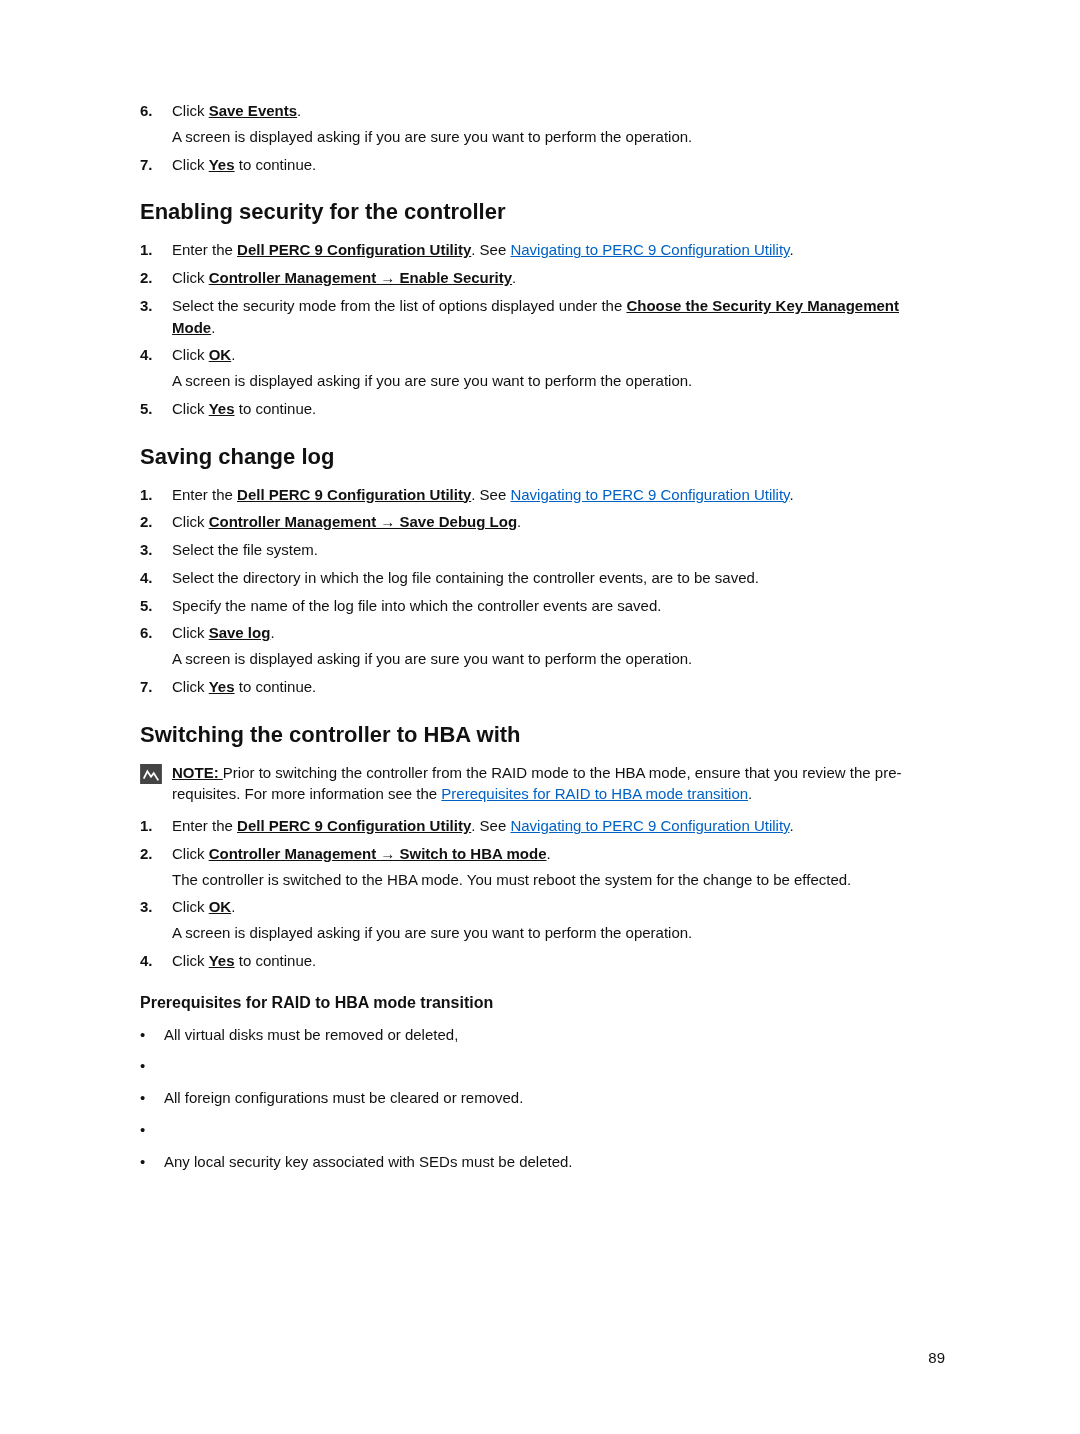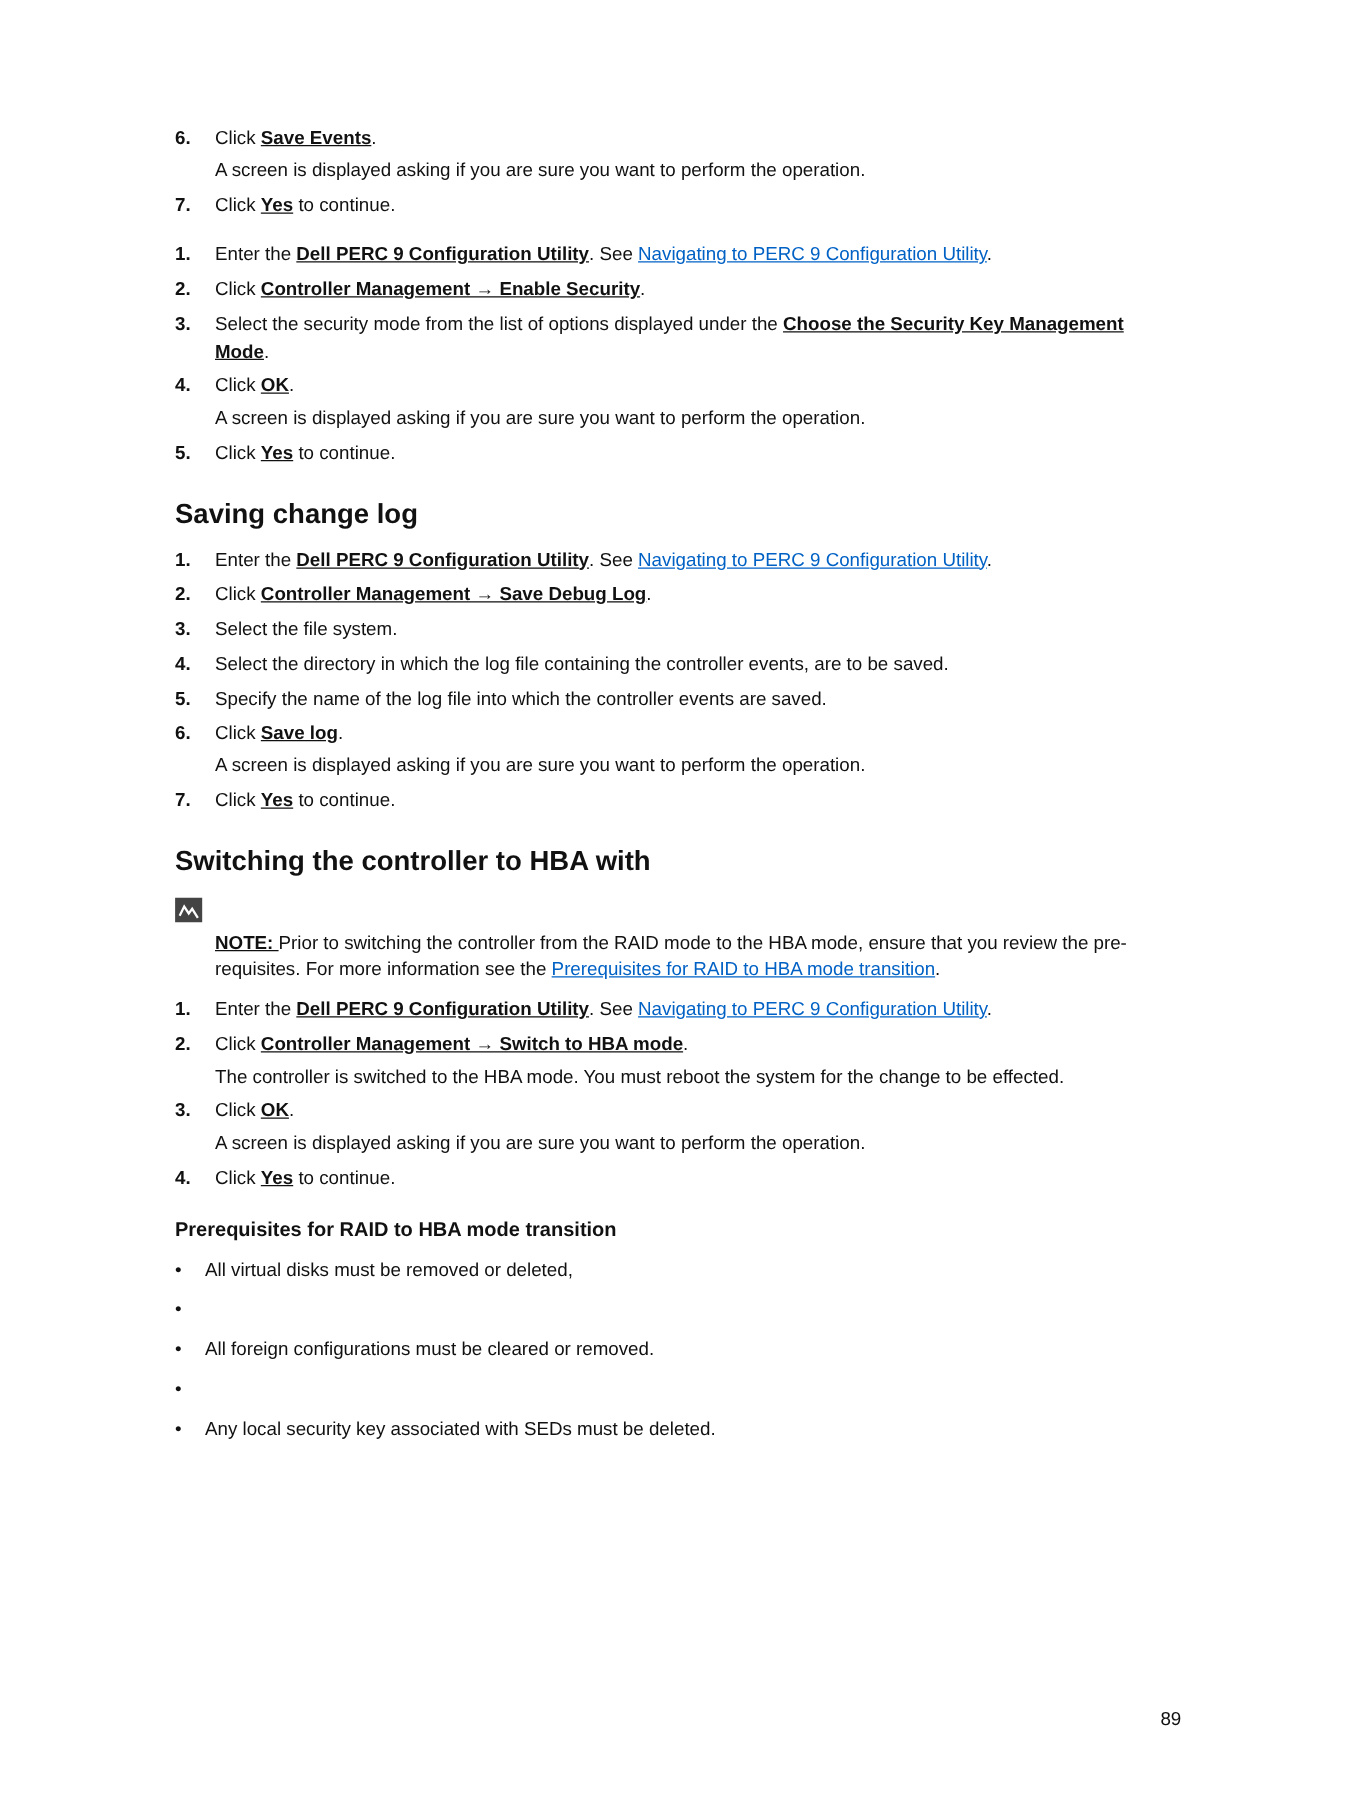--- a/index.html
+++ b/index.html
@@ -66,21 +66,20 @@
     line-height: 1.45;
   }
   .note-row .icon {
     width: 22px;
     height: 20px;
     flex-shrink: 0;
     margin-top: 2px;
   }
   .note-body {
     flex: 1;
-    margin-top: 28px;
   }
   p.bodytext {
     font-size: 15px;
     line-height: 1.45;
     margin: 10px 0 14px 0;
   }
   .ul {
     list-style: none;
     padding: 0;
     margin: 0;
@@ -92,41 +91,42 @@
     margin-bottom: 10px;
     font-size: 15px;
     line-height: 1.45;
   }
   .ul .bullet {
     min-width: 10px;
     flex-shrink: 0;
   }
   .page-number {
     position: absolute;
-    bottom: 50px;
+    bottom: 68px;
     right: 135px;
     font-size: 15px;
   }
 </style>
 </head>
 <body>
 
 <div class="page">
 
   <ol class="ol" id="intro-steps">
       <li>
         <span class="num">6.</span>
         <span class="body"><span>Click </span><span class="bold">Save Events</span><span>.</span><span class="sub">A screen is displayed asking if you are sure you want to perform the operation.</span></span>
       </li>
       <li>
         <span class="num">7.</span>
         <span class="body"><span>Click </span><span class="bold">Yes</span><span> to continue.</span></span>
       </li>
     </ol>
 
+  <h2 class="section">Enabling security for the controller</h2>
   <ol class="ol" id="sec1-steps">
       <li>
         <span class="num">1.</span>
         <span class="body"><span>Enter the </span><span class="bold">Dell PERC 9 Configuration Utility</span><span>. See </span><a class="link" href="#">Navigating to PERC 9 Configuration Utility</a><span>.</span></span>
       </li>
       <li>
         <span class="num">2.</span>
         <span class="body"><span>Click </span><span class="bold">Controller Management → Enable Security</span><span>.</span></span>
       </li>
       <li>

